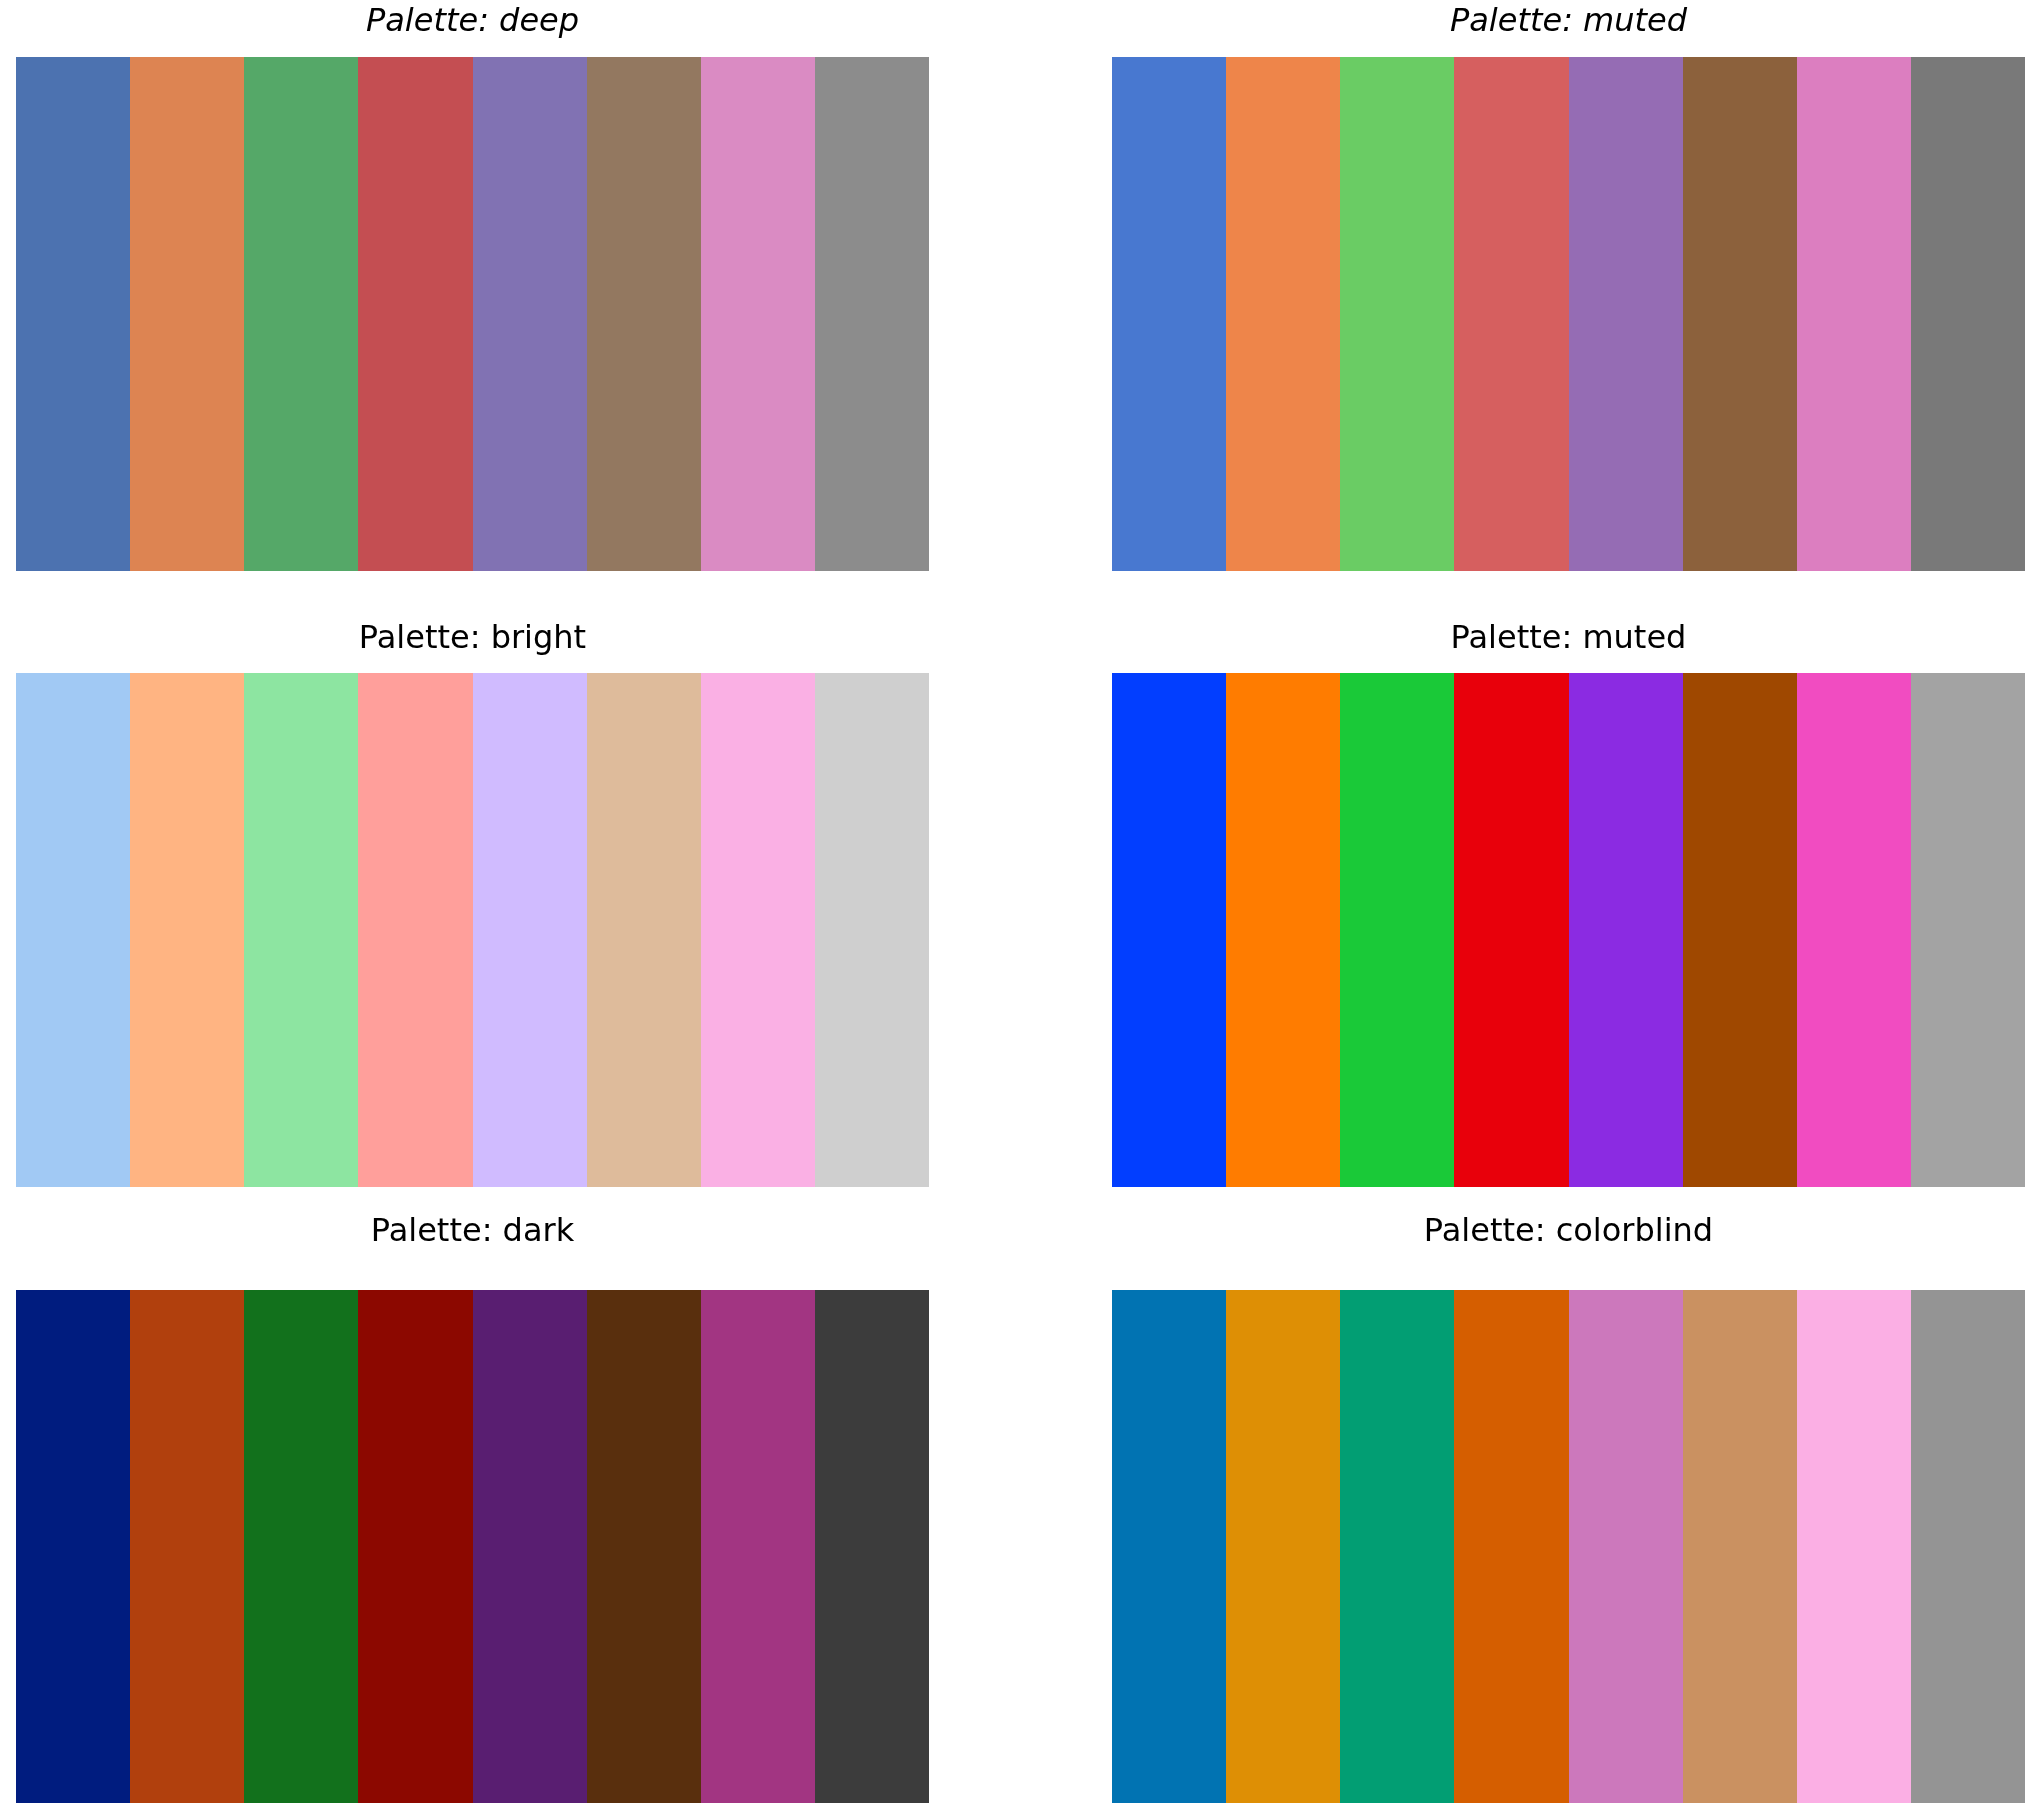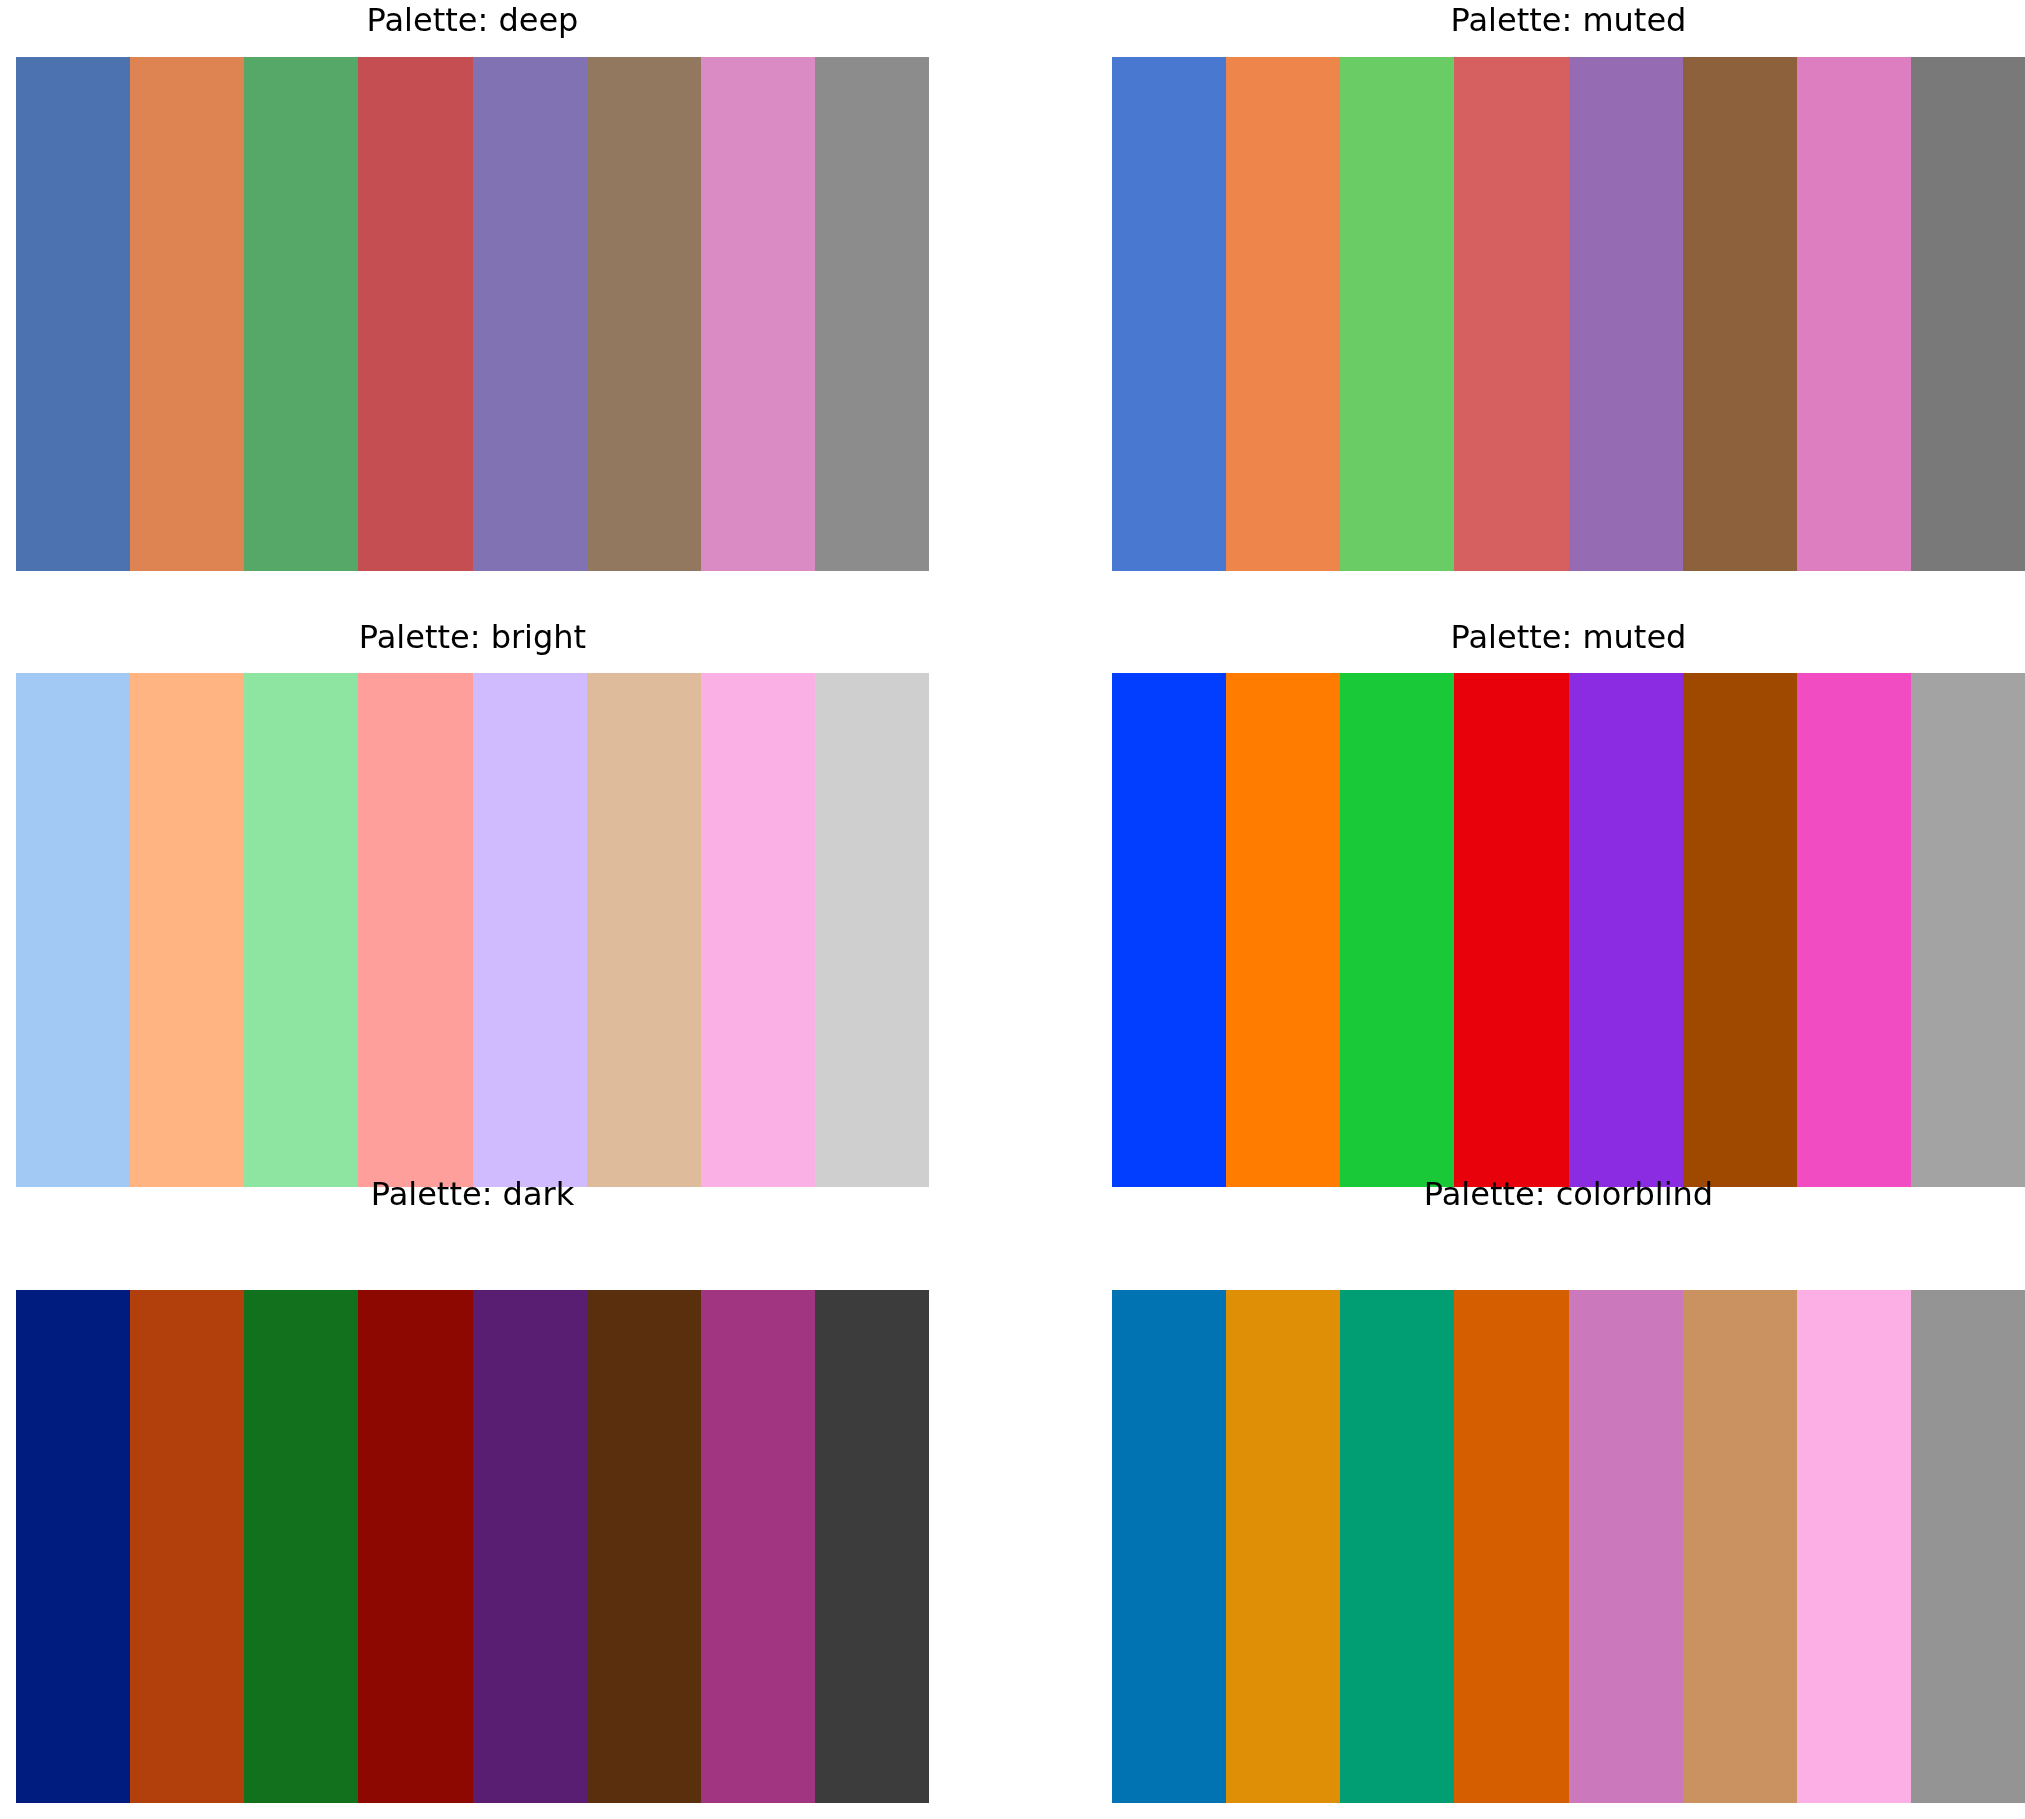--- a/index.html
+++ b/index.html
@@ -46,27 +46,27 @@
     display: flex;
     flex-direction: row;
   }
 
   .swatch {
     flex: 1 1 0;
     height: 100%;
   }
 
   
-  .row-1 .panel-title { top: 2.4px; }
+  .row-1 .panel-title { top: 2.4px; font-style: italic; }
   .row-1 .swatch-strip { top: 57px; height: 514px; }
 
   .row-2 .panel-title { top: 619px; }
   .row-2 .swatch-strip { top: 673px; height: 514px; }
 
-  .row-3 .panel-title { top: 1176px; }
+  .row-3 .panel-title { top: 1212px; }
   .row-3 .swatch-strip { top: 1290px; height: 513px; }
 
   .col-left  { left: 16px;   width: 913px; }
   .col-right { left: 1112px; width: 913px; }
 </style>
 </head>
 <body>
 
 <div id="figure">
 

